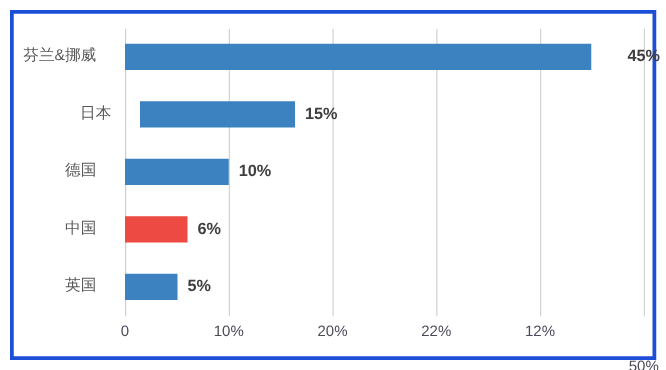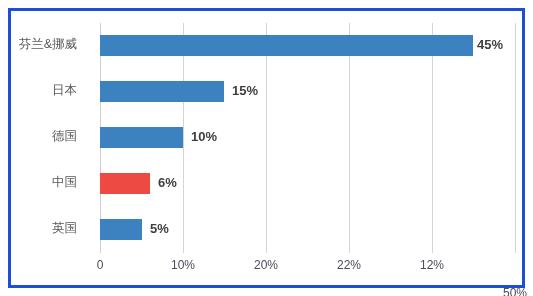--- a/index.html
+++ b/index.html
@@ -107,24 +107,24 @@
     <div class="gridline axis-zero" style="left:0px;"></div>
     <div class="gridline" style="left:83px;"></div>
     <div class="gridline" style="left:166px;"></div>
     <div class="gridline" style="left:249px;"></div>
     <div class="gridline" style="left:332px;"></div>
     <div class="gridline" style="left:415px;"></div>
 
     <div class="bar-row" style="top:0px;">
       <span class="cat-label">芬兰&amp;挪威</span>
       <div class="bar" style="width:373px;background:#3d82c0;"></div>
-      <span class="bar-value" style="left:377px;">45%</span>
+      <span class="bar-value" style="left:402px;">45%</span>
     </div>
 
-    <div class="bar-row" style="top:46px;">
+    <div class="bar-row" style="top:46px;margin-left:12px;">
       <span class="cat-label">日本</span>
       <div class="bar" style="width:124px;background:#3d82c0;"></div>
       <span class="bar-value" style="left:132px;">15%</span>
     </div>
 
     <div class="bar-row" style="top:92px;">
       <span class="cat-label">德国</span>
       <div class="bar" style="width:83px;background:#3d82c0;"></div>
       <span class="bar-value" style="left:91px;">10%</span>
     </div>

